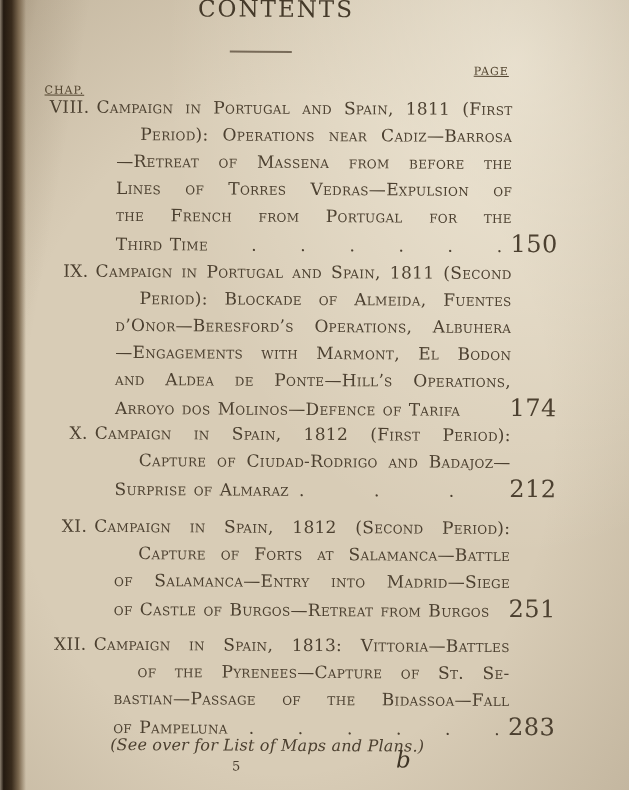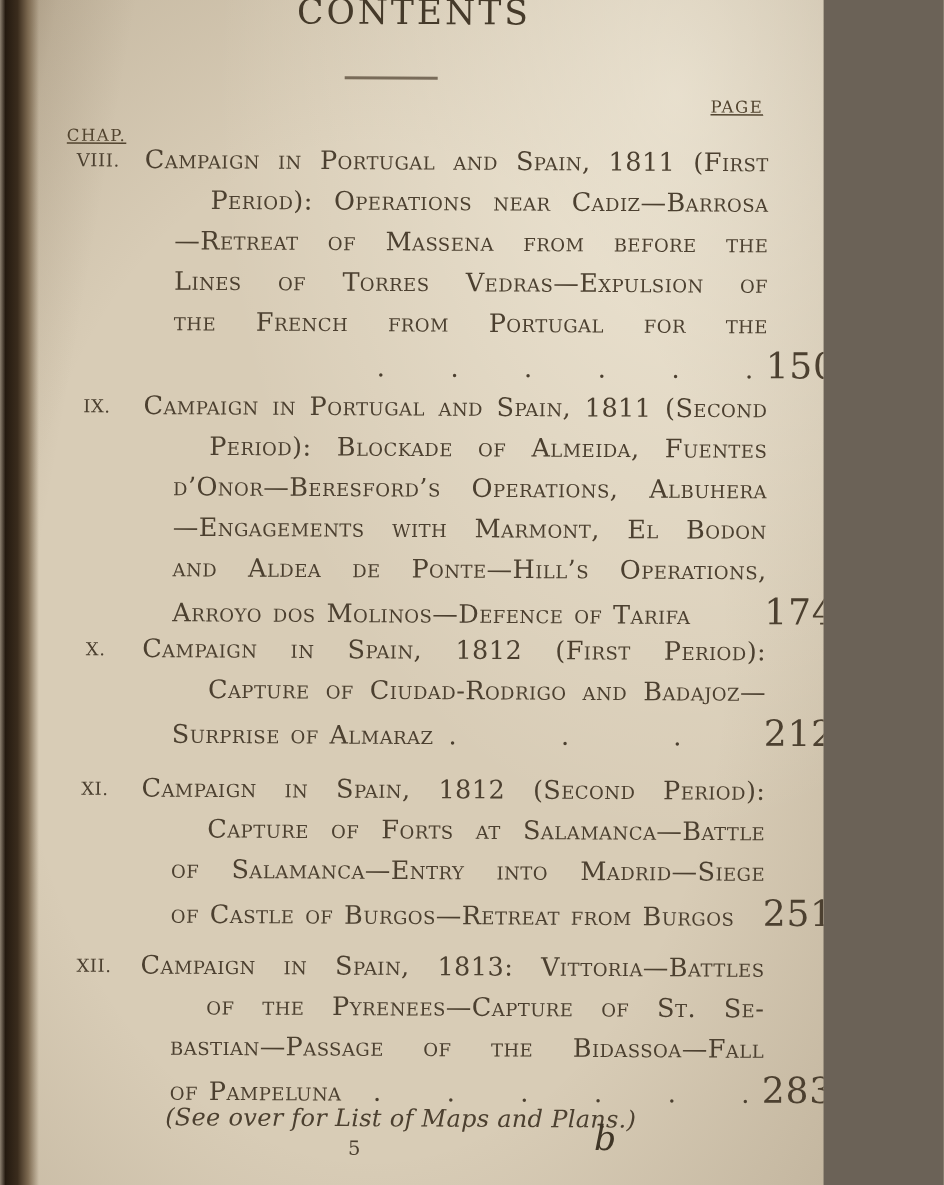--- a/index.html
+++ b/index.html
@@ -1,18 +1,18 @@
 <!DOCTYPE html>
 <html><head>
 <meta charset="utf-8">
 <style>
   html,body{margin:0;padding:0;background:#6b6257;}
   .page{
     position:relative;
-    width:549px;height:790px;
+    width:629px;height:790px;
     overflow:hidden;
     font-family:"DejaVu Serif","Liberation Serif",serif;
     color:#4c4030;
     background:
       radial-gradient(ellipse at 82% 8%, rgba(255,250,236,0.55), rgba(255,250,236,0) 48%),
       radial-gradient(ellipse at 45% 55%, rgba(0,0,0,0) 55%, rgba(92,72,44,0.20) 100%),
       linear-gradient(100deg, rgba(70,48,24,0.30) 0px, rgba(70,48,24,0.10) 38px, rgba(70,48,24,0) 90px),
       #d8ccb6;
   }
   .binding{
@@ -25,22 +25,22 @@
     position:absolute;top:-4px;left:196px;
     font-size:23px;letter-spacing:2px;color:#453a2a;
   }
   .rule{position:absolute;top:51px;left:228px;width:62px;border-top:2px solid #5f5140;opacity:.8;}
   .col-label{font-size:11px;letter-spacing:1px;color:#52442f;position:absolute;text-decoration:underline;}
   .chap-label{top:85px;left:43px;}
   .page-label{top:64px;left:472px;}
   .sc{font-variant:small-caps;}
   .entry{position:absolute;left:40px;width:517px;display:flex;align-items:flex-start;}
   .num{
-    width:48px;flex:none;text-align:center;
-    font-size:12px;line-height:27px;letter-spacing:.4px;
+    width:48px;flex:none;text-align:right;
+    font-size:17px;line-height:27px;letter-spacing:.4px;
   }
   .lines{flex:1;margin-left:7px;min-width:0;}
   .line{
     font-size:17px;line-height:27px;letter-spacing:.3px;word-spacing:1.5px;
     text-align:justify;text-align-last:justify;
     padding-right:46px;white-space:nowrap;overflow:hidden;
   }
   .line.cont1{padding-left:44px;}
   .line.cont{padding-left:20px;}
   .pageline{
@@ -76,20 +76,21 @@
 
     <div class="entry" style="top:95px">
       <div class="num sc">VIII.</div>
       <div class="lines">
         <div class="line sc">Campaign in Portugal and Spain, 1811 (First</div>
         <div class="line sc cont1">Period): Operations near Cadiz—Barrosa</div>
         <div class="line sc cont">—Retreat of Massena from before the</div>
         <div class="line sc cont">Lines of Torres Vedras—Expulsion of</div>
         <div class="line sc cont">the French from Portugal for the</div>
         <div class="line cont pageline">
+          <span class="t sc">Third Time</span>
           <span class="leader">.   .   .   .   .   .</span>
           <span class="pg">150</span>
         </div>
       </div>
     </div>
 
     <div class="entry" style="top:259px">
       <div class="num sc">IX.</div>
       <div class="lines">
         <div class="line sc">Campaign in Portugal and Spain, 1811 (Second</div>

